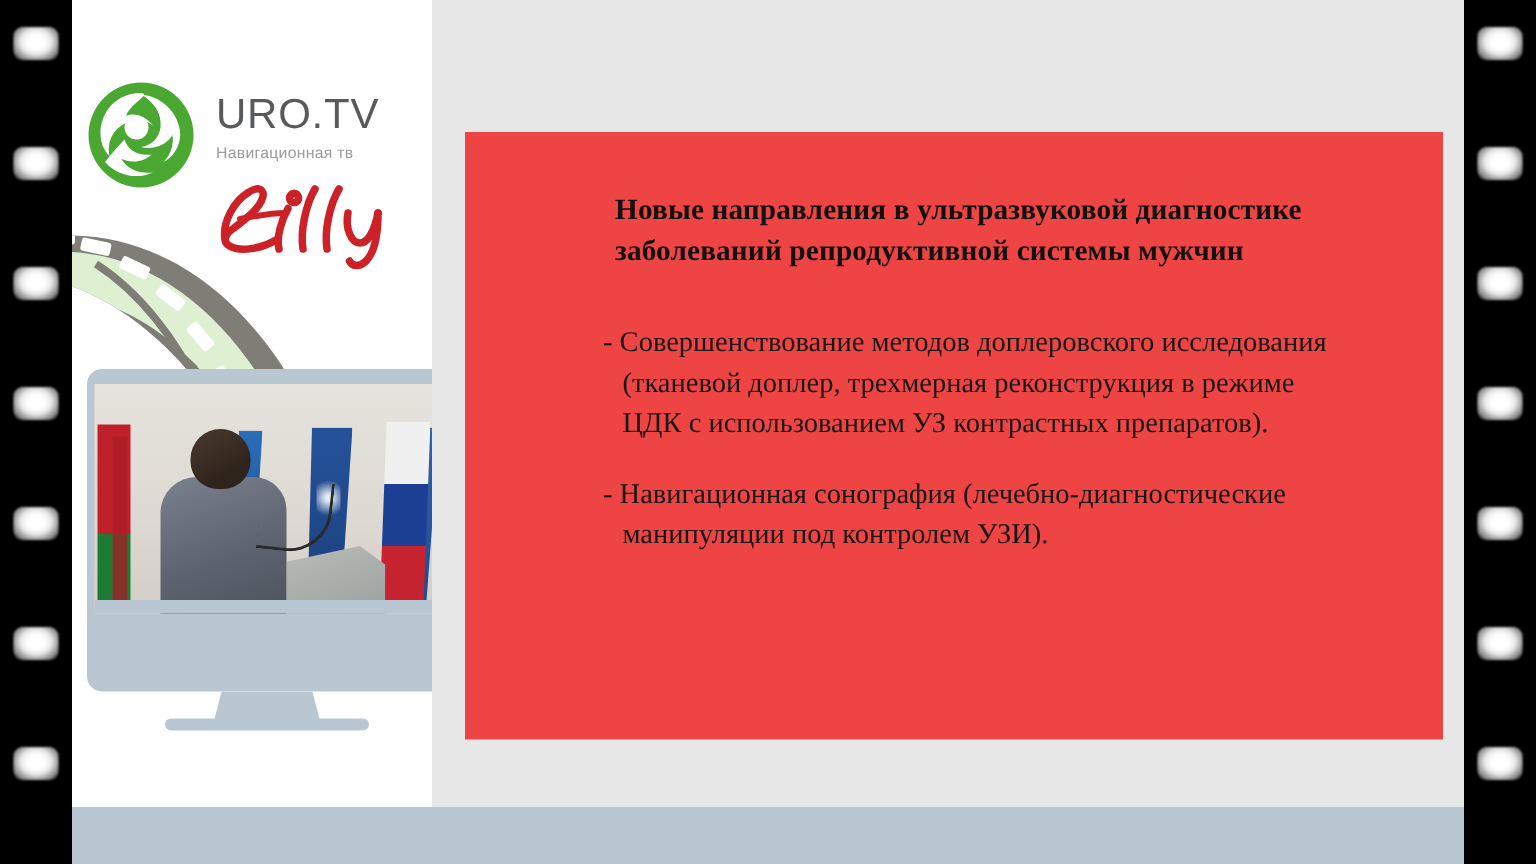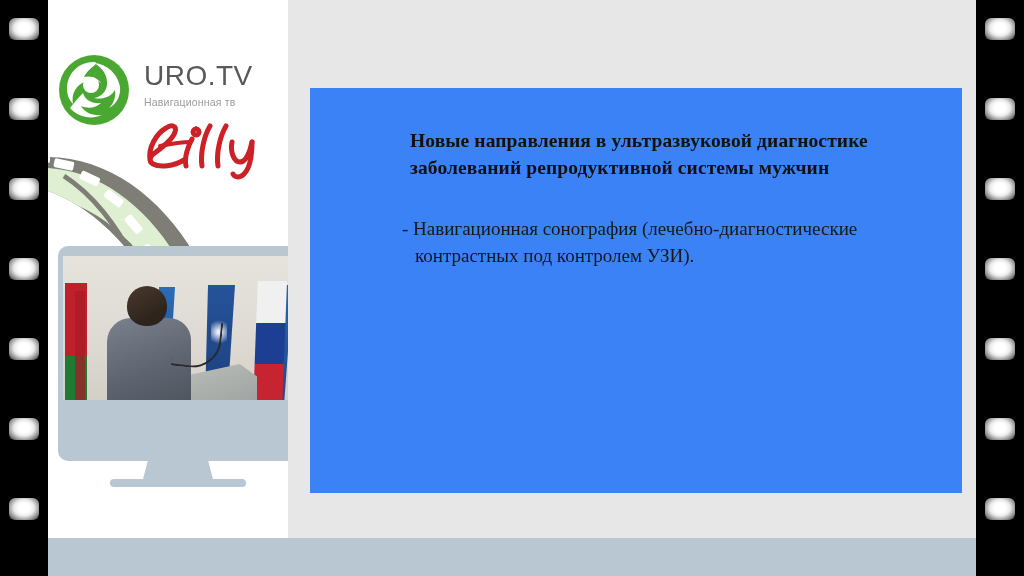--- a/index.html
+++ b/index.html
@@ -64,21 +64,21 @@
     background: #e7e7e7;
   }
 
   
   .slide-card {
     position: absolute;
     left: 262px;
     top: 88px;
     width: 652px;
     height: 405px;
-    background: #3b82f6;
+    background: #ef4444;
   }
 
   .slide-title {
     position: absolute;
     left: 100px;
     top: 40px;
     width: 530px;
     font-family: "Liberation Serif", serif;
     font-weight: bold;
     font-size: 19.5px;
@@ -295,22 +295,25 @@
   </div>
 
   <div id="content">
 
     <div class="slide-backdrop"></div>
 
     <div class="slide-card">
       <div class="slide-title">Новые направления в ультразвуковой диагностике заболеваний репродуктивной системы мужчин</div>
 
       <div class="bullets">
+        <div class="bullet">- Совершенствование методов доплеровского исследования
+  (тканевой доплер, трехмерная реконструкция в режиме
+  ЦДК с использованием УЗ контрастных препаратов).</div>
         <div class="bullet">- Навигационная сонография (лечебно-диагностические
-  контрастных под контролем УЗИ).</div>
+  манипуляции под контролем УЗИ).</div>
       </div>
     </div>
 
     <div class="left-panel">
 
       <div class="logo-row">
         <svg class="logo-mark" viewBox="0 0 72 72">
           <circle cx="36" cy="36" r="35" fill="#4aa832"></circle>
           <path d="M36 8 C20 8 9 20 9 35 C9 41 11 46 15 50 C13 40 18 30 29 27 C36 25 42 27 45 31 C40 24 33 21 26 23 C31 13 43 9 36 8 Z" fill="#ffffff"></path>
           <path d="M62 33 C60 20 49 10 36 9 C45 14 50 22 49 31 C48 38 43 43 36 44 C44 46 53 43 57 36 C58 42 56 49 51 54 C59 50 63 41 62 33 Z" fill="#ffffff"></path>

